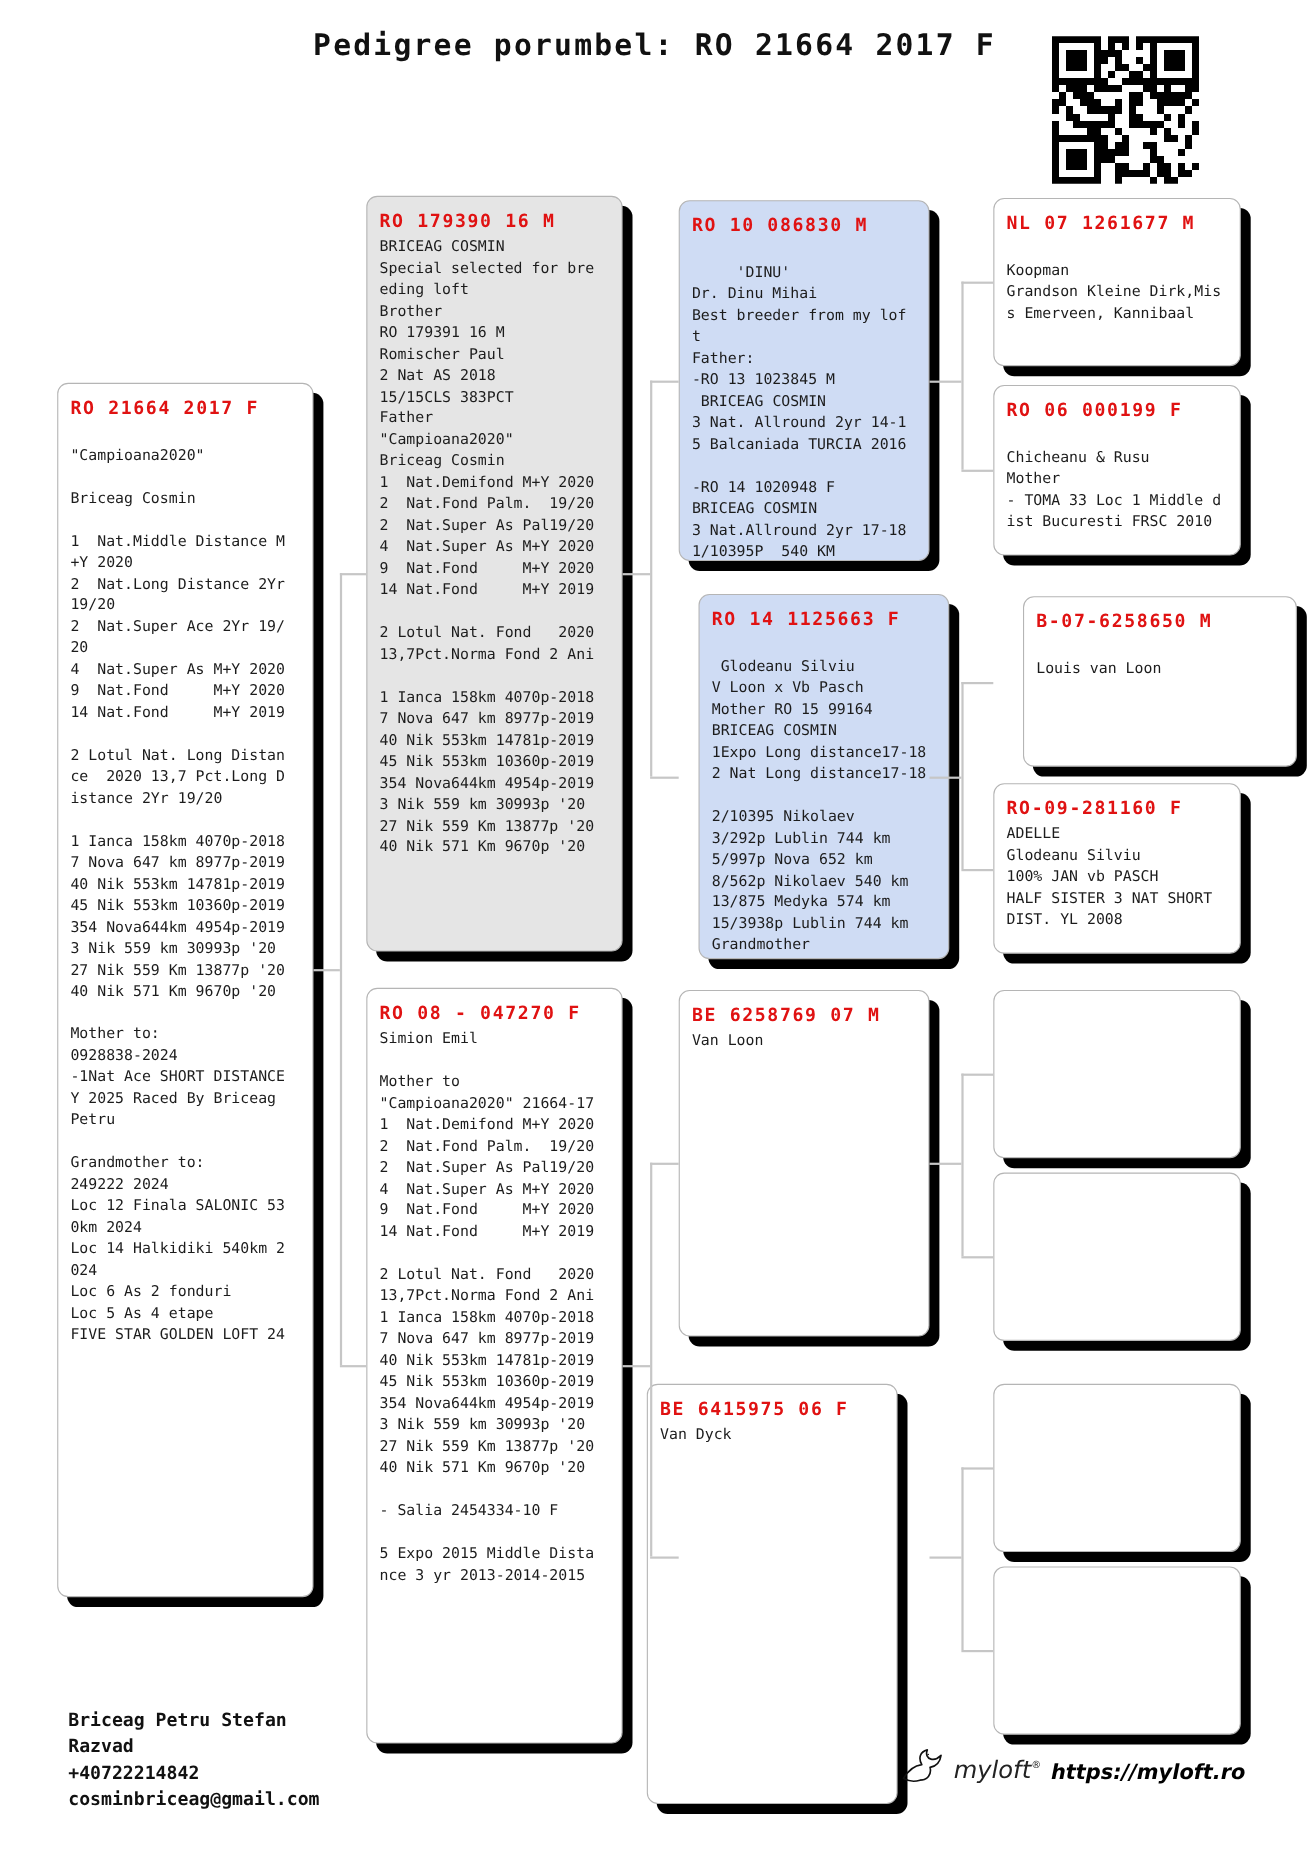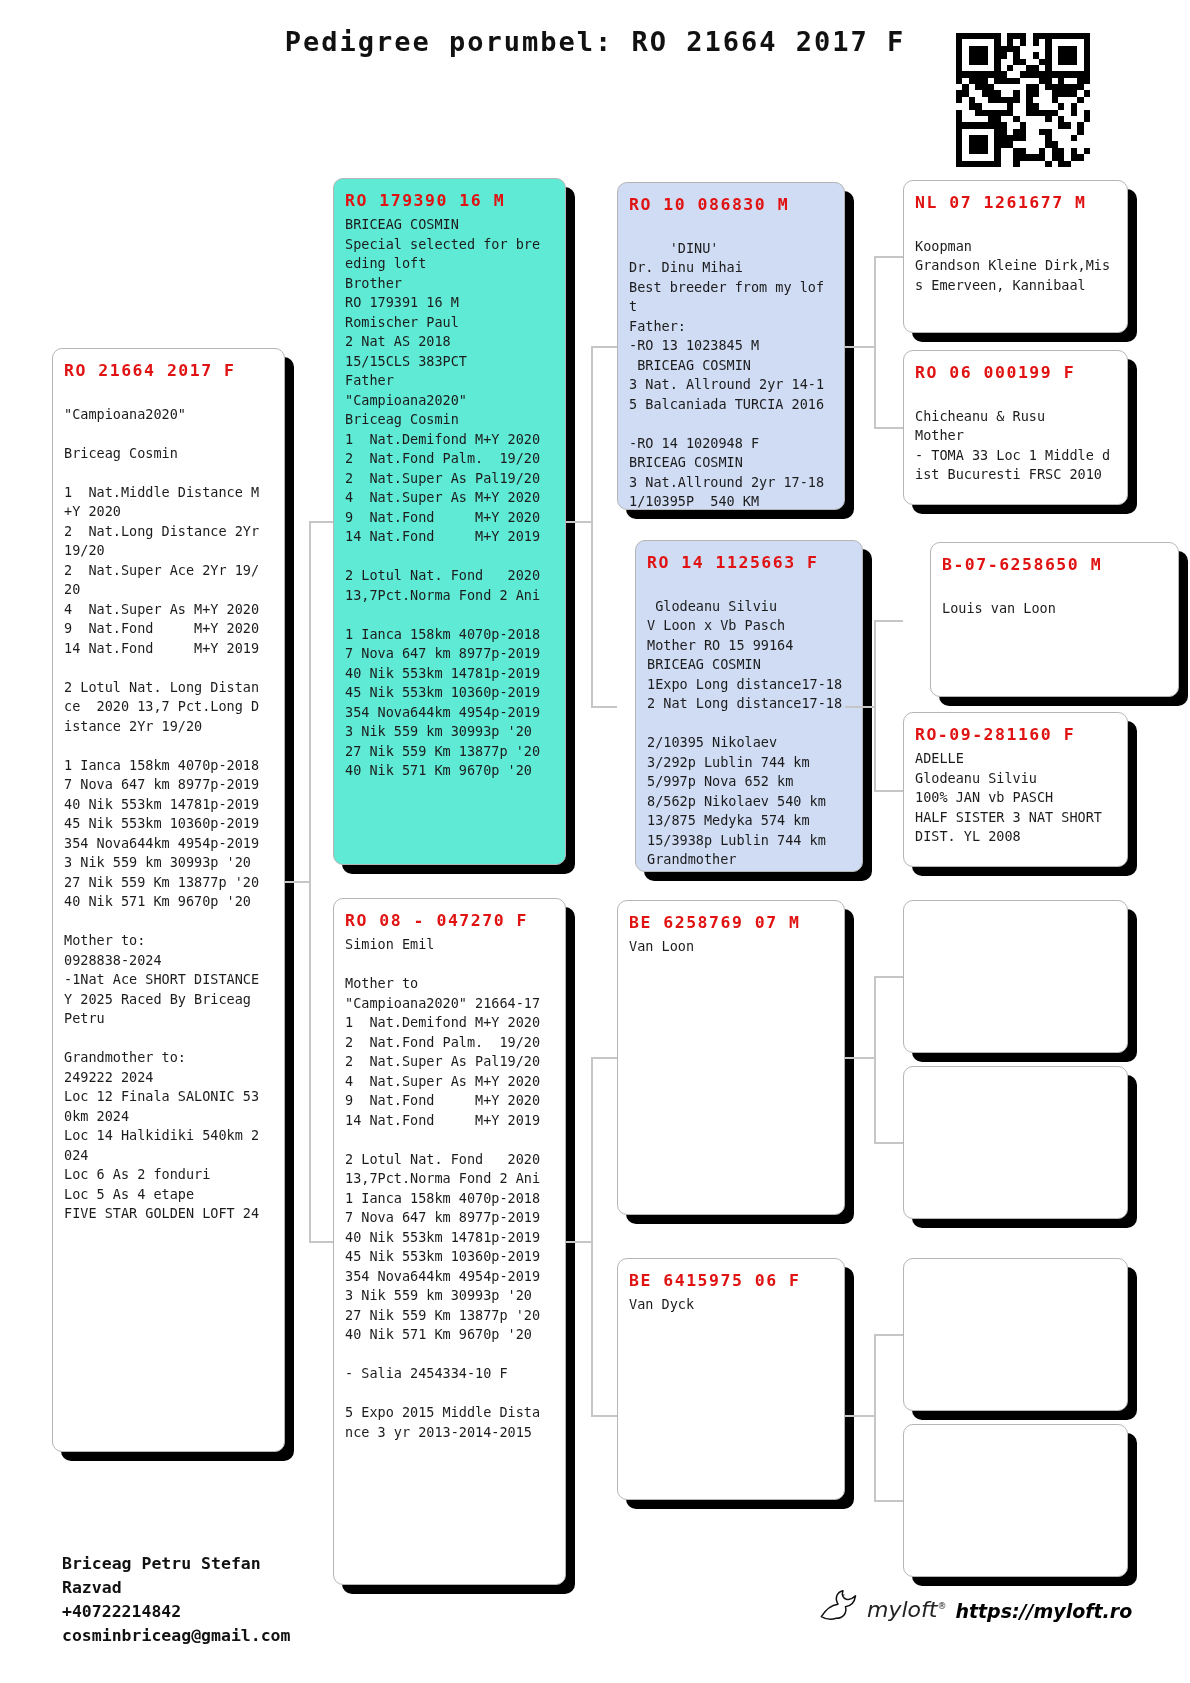--- a/index.html
+++ b/index.html
@@ -4,21 +4,21 @@
 <style>
   html,body{margin:0;padding:0;background:#ffffff;}
   .page{position:relative;width:1190px;height:1683px;background:#fff;
         font-family:"DejaVu Sans Mono",monospace;overflow:hidden;}
   .title{position:absolute;top:26px;left:0;width:100%;text-align:center;
          font-weight:bold;font-size:27px;letter-spacing:2px;color:#111;}
   .box{position:absolute;background:#fff;border:1.5px solid #b5b5b5;border-radius:10px;
        box-shadow:9px 9px 0 #000;padding:12px 11px;box-sizing:border-box;overflow:hidden;}
   .box .hdr{color:#e01212;font-weight:bold;font-size:16.5px;letter-spacing:1.5px;white-space:pre;}
   .box .bdy{font-size:13.5px;line-height:19.5px;color:#1c1c1c;white-space:pre-wrap;margin-top:5px;}
-  .pink{background:#5eead4;}
+  .pink{background:#e5e5e5;}
   .blue{background:#cfdcf4;}
   .line{position:absolute;background:#c6c6c6;}
   .qr{position:absolute;left:956px;top:33px;width:134px;height:134px;}
   .contact{position:absolute;left:62px;top:1552px;font-weight:bold;font-size:16.5px;
            line-height:24px;color:#111;white-space:pre-line;}
   .brand{position:absolute;left:818px;top:1588px;width:340px;display:flex;
          align-items:flex-end;gap:9px;}
   .brand .name{font-family:"DejaVu Sans",sans-serif;font-style:italic;font-size:22px;color:#222;}
   .brand .reg{font-size:9px;vertical-align:super;}
   .brand .url{font-family:"DejaVu Sans",sans-serif;font-style:italic;font-weight:bold;
@@ -178,21 +178,21 @@
 5/997p Nova 652 km
 8/562p Nikolaev 540 km
 13/875 Medyka 574 km
 15/3938p Lublin 744 km
 Grandmother</div>
   </div>
   <div class="box" style="left:617px;top:900px;width:228px;height:315px;">
     <div class="hdr">BE 6258769 07 M</div>
     <div class="bdy">Van Loon</div>
   </div>
-  <div class="box" style="left:617px;top:1258px;width:228px;height:242px;">
+  <div class="box" style="left:588px;top:1258px;width:228px;height:382px;">
     <div class="hdr">BE 6415975 06 F</div>
     <div class="bdy">Van Dyck</div>
   </div>
 
   <div class="box" style="left:903px;top:180px;width:225px;height:153px;">
     <div class="hdr">NL 07 1261677 M</div>
     <div class="bdy">
 Koopman
 Grandson Kleine Dirk,Mis
 s Emerveen, Kannibaal</div>

